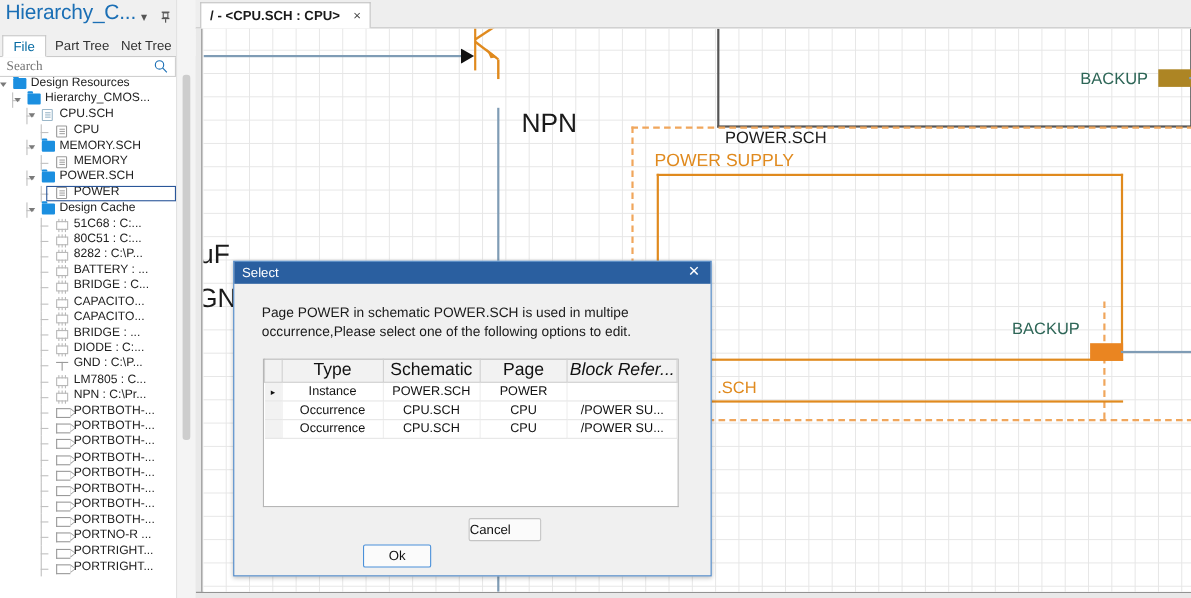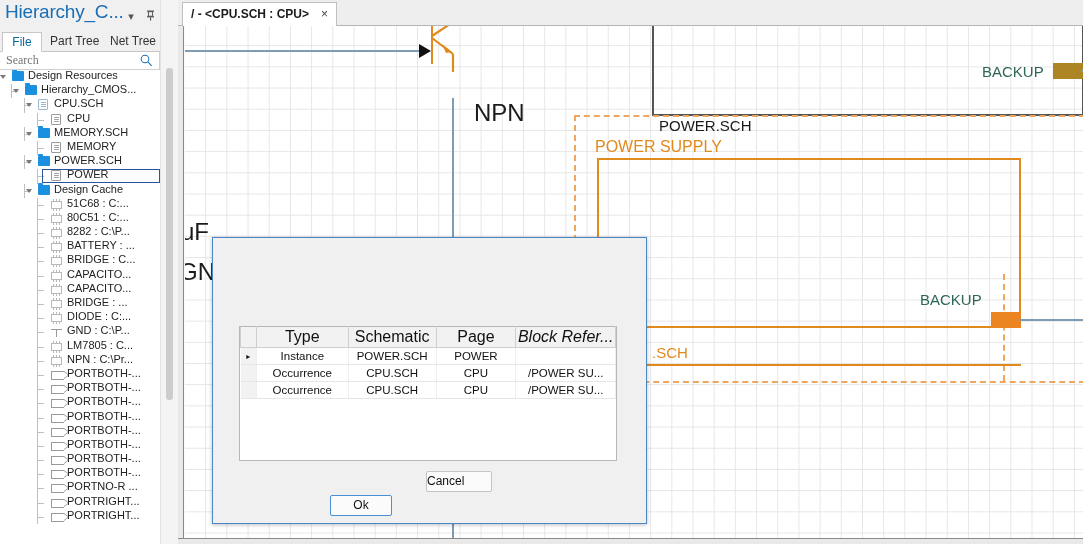--- a/index.html
+++ b/index.html
@@ -729,21 +729,26 @@
       <div class="sch-label" id="lbl-backup2">BACKUP</div>
       <div class="port-block" id="port2"></div>
       <div class="wire" style="left:834px; top:293px; width:210px; height:2px;"></div>
 
       <div class="wire-orange" style="left:412px; top:338px; width:424px; height:2px;"></div>
       <div class="sch-label" id="lbl-sch2">.SCH</div>
     </div>
   </div>
 
   <div id="dialog">
-
+    <div id="dialog-titlebar">
+      <div id="dialog-title">Select</div>
+      <div id="dialog-close">✕</div>
+    </div>
+
+    <div id="dialog-msg">Page POWER in schematic POWER.SCH is used in multipe occurrence,Please select one of the following options to edit.</div>
 
     <div id="dlg-table">
       <table class="grid">
         <thead>
           <tr>
             <th class="arrow-cell"></th>
             <th class="col-type">Type</th>
             <th class="col-sch">Schematic</th>
             <th class="col-page">Page</th>
             <th class="col-blk">Block Refer...</th>

